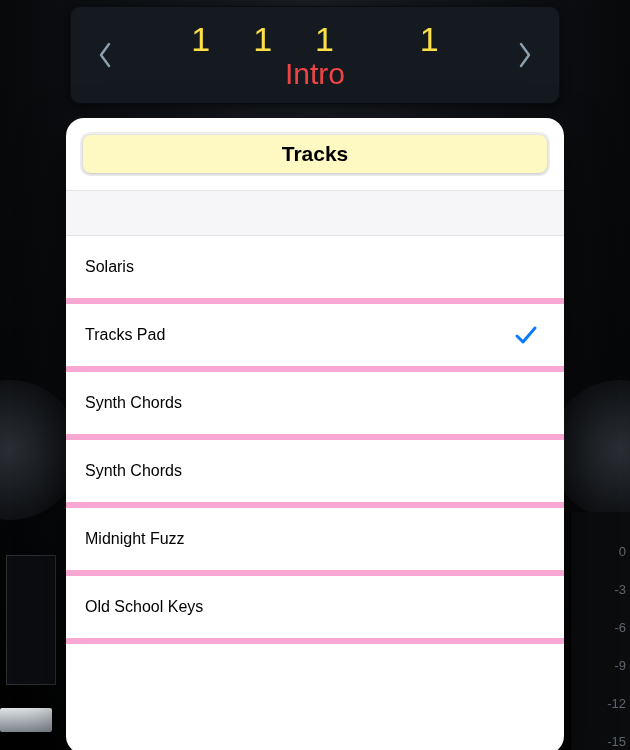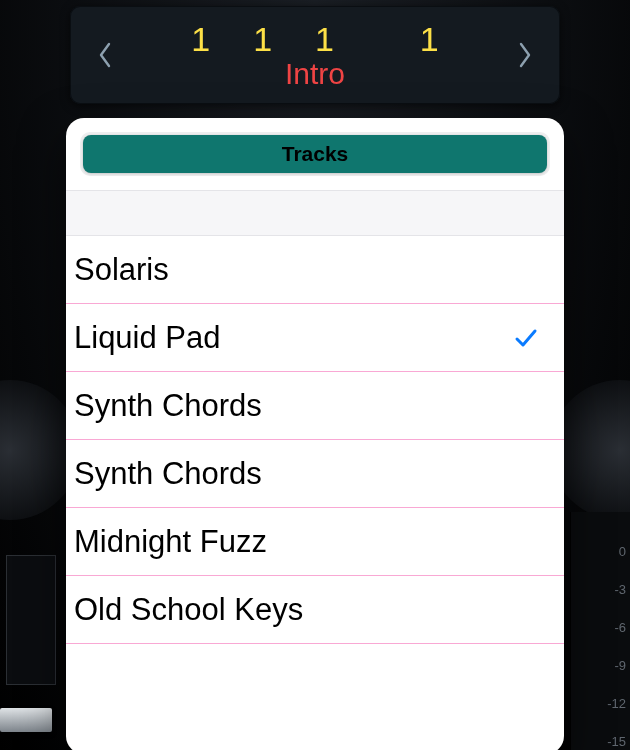--- a/index.html
+++ b/index.html
@@ -93,40 +93,40 @@
     background: #eeeeef;
     border-radius: 10px;
     padding: 3px;
     height: 44px;
   }
   .seg .opt {
     flex: 1; display: flex; align-items: center; justify-content: center;
     font-size: 21px; color: #000; border-radius: 8px; cursor: pointer;
   }
   .seg .opt.sel {
-    background: #0f766e;
+    background: #fef9c3;
     font-weight: 600;
     box-shadow: 0 1px 3px rgba(0,0,0,0.15), 0 0 0 0.5px rgba(0,0,0,0.04);
   }
 
   .section-gap {
     height: 46px;
     background: #f6f6f8;
     border-top: 1px solid #e4e4e8;
     border-bottom: 1px solid #e4e4e8;
     margin-top: 14px;
   }
 
   .list { }
   .row {
     display: flex; align-items: center; justify-content: space-between;
     height: 68px;
-    padding: 0 24px 0 8px;
-    font-size: 31px; color: #000;
-    border-bottom: 1px solid #f9a8d4;
+    padding: 0 24px 0 19px;
+    font-size: 16px; color: #000;
+    border-bottom: 6px solid #f9a8d4;
     cursor: pointer;
   }
   .row:first-child { border-top: none; }
   .check {
     width: 28px; height: 28px; display: none;
     align-items: center; justify-content: center;
     color: #0a7bff;
   }
   .row[data-selected="true"] .check { display: flex; }
   .check svg { width: 26px; height: 26px; stroke: #0a7bff; stroke-width: 3; fill: none; stroke-linecap: round; stroke-linejoin: round; }
@@ -176,21 +176,21 @@
     <div class="seg">
       <div class="opt sel">Tracks</div>
     </div>
   </div>
   <div class="section-gap"></div>
   <div class="list" id="track-list">
       <div class="row" data-selected="false">
         <span>Solaris</span>
       </div>
       <div class="row" data-selected="true">
-        <span>Liquid Pad</span>
+        <span>Tracks Pad</span>
         <span class="check">
           <svg viewBox="0 0 26 26">
             <path d="M4 14 L10 20 L22 6"></path>
           </svg>
         </span>
       </div>
       <div class="row" data-selected="false">
         <span>Synth Chords</span>
       </div>
       <div class="row" data-selected="false">

